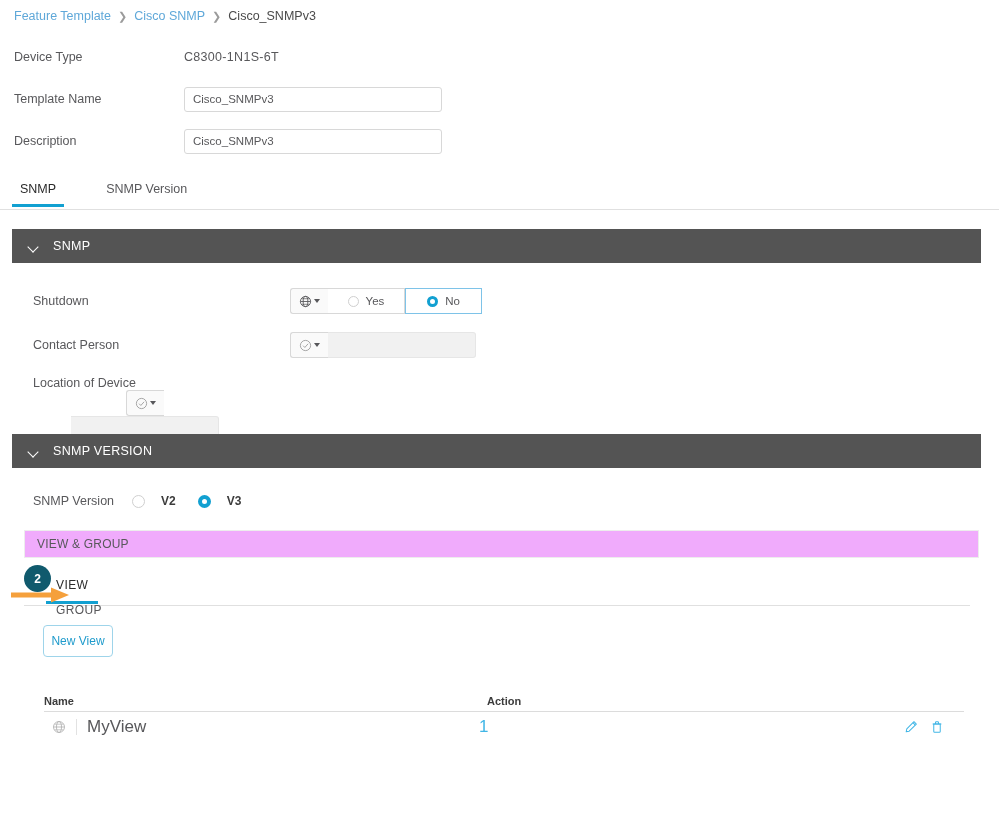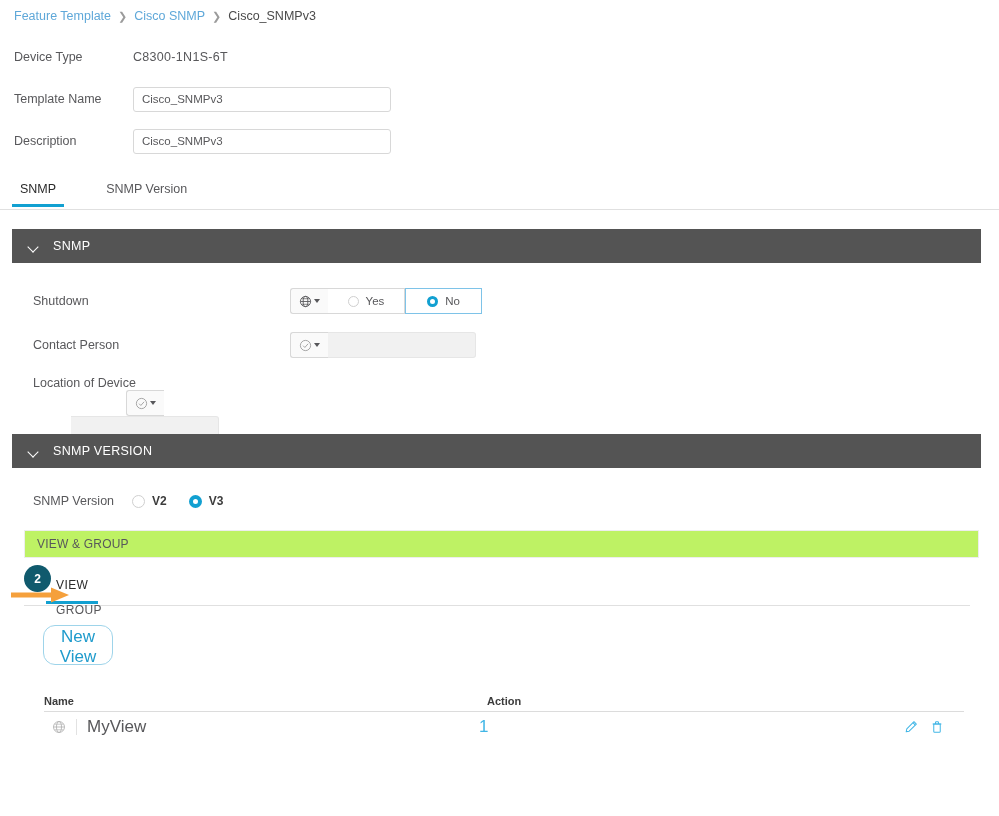--- a/index.html
+++ b/index.html
@@ -20,21 +20,21 @@
     font-size: 12.5px;
   }
   .bc-link { color: #5fa8d9; text-decoration: none; white-space: nowrap; }
   .bc-sep { color: #9b9b9b; font-size: 11px; line-height: 1; }
   .bc-current { color: #4a4a4a; white-space: nowrap; }
 
   
   .meta { position: absolute; left: 0; top: 40px; width: 999px; }
   .meta-row { display: flex; align-items: center; height: 34px; margin-bottom: 8px; }
   .meta-label {
-    width: 133px; padding-left: 14px;
+    width: 184px; padding-left: 14px;
     font-size: 12.5px; color: #58585b;
   }
   .meta-static { font-size: 12.5px; color: #58585b; letter-spacing: .3px; }
   .meta-input {
     width: 258px; height: 25px;
     border: 1px solid #d8d8d8; border-radius: 3px;
     background: #fff; color: #58585b;
     font-family: "Liberation Sans", sans-serif; font-size: 11.5px;
     padding: 0 8px; outline: none;
   }
@@ -102,29 +102,29 @@
   .disabled-input {
     width: 148px; height: 26px;
     border: 1px solid #e6e6e6; border-left: none;
     border-radius: 0 3px 3px 0;
     background: #f1f1f1;
   }
 
   
   .ver-row { position: absolute; left: 0; top: 494px; display: flex; align-items: center; }
   .ver-label { padding-left: 33px; width: 132px; font-size: 12.5px; color: #58585b; }
-  .ver-opt { display: flex; align-items: center; gap: 7px; margin-right: 22px;
+  .ver-opt { display: flex; align-items: center; gap: 16px; margin-right: 22px;
              font-size: 12px; font-weight: bold; color: #3c3c3c; cursor: pointer; }
   .rdot2 { width: 13px; height: 13px; border-radius: 50%;
            border: 1.4px solid #cfcfcf; background: #fff; flex: none; }
   .rdot2.on { border: 4px solid #12a0d1; }
 
   .vg-band {
     position: absolute; left: 24px; top: 530px; width: 955px; height: 28px;
-    background: #bef264; border: 1px solid #ededed;
+    background: #f0abfc; border: 1px solid #ededed;
     display: flex; align-items: center; padding-left: 12px;
     font-size: 12px; color: #58585b; letter-spacing: .2px;
   }
 
   
   .subtabs {
     position: absolute; left: 24px; top: 578px; width: 946px; height: 28px;
     border-bottom: 1px solid #e0e0e0; display: flex; align-items: flex-start;
     padding-left: 26px;
     flex-direction: column;
@@ -144,23 +144,23 @@
     position: absolute; left: 24px; top: 565px;
     width: 27px; height: 27px; border-radius: 50%;
     background: #105a6d; color: #fff;
     display: flex; align-items: center; justify-content: center;
     font-size: 12px; font-weight: bold; z-index: 5;
   }
   .callout-arrow { position: absolute; left: 11px; top: 586px; z-index: 4; }
 
   .new-btn {
     position: absolute; left: 43px; top: 625px;
-    width: 70px; height: 40px;
-    border: 1px solid #9ed4ea; border-radius: 12px; background: #fff;
-    color: #1f9bcc; font-size: 17px;
+    width: 70px; height: 32px;
+    border: 1px solid #9ed4ea; border-radius: 4px; background: #fff;
+    color: #1f9bcc; font-size: 12px;
     font-family: "Liberation Sans", sans-serif;
     cursor: pointer;
   }
 
   
   .tbl { position: absolute; left: 44px; top: 690px; width: 920px; }
   .tbl-head {
     display: flex; align-items: center; height: 22px;
     font-size: 11px; font-weight: bold; color: #3c3c3c;
     border-bottom: 1px solid #dcdcdc;

